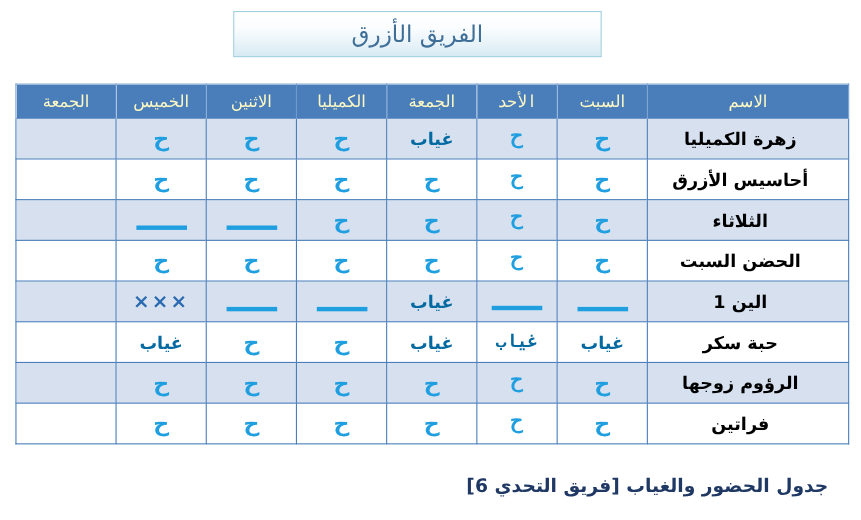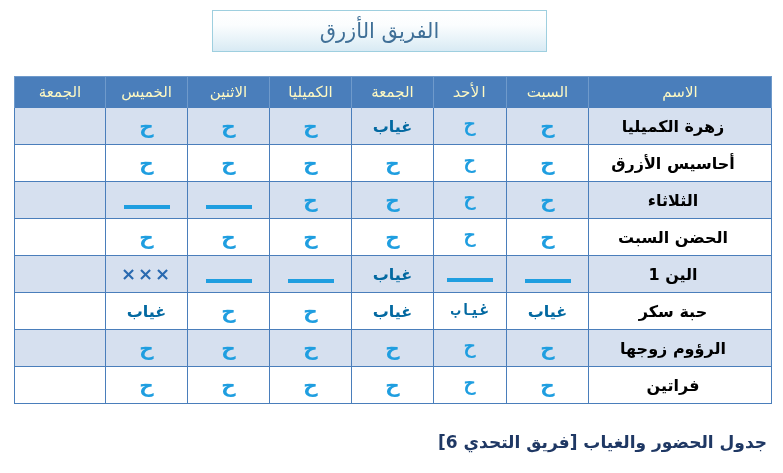--- a/index.html
+++ b/index.html
@@ -123,21 +123,21 @@
   }
   .mark-empty {
     display: inline-block;
     width: 1px;
     height: 1px;
   }
 
   
   #footer-caption {
     position: absolute;
-    right: 16px;
+    right: 30px;
     top: 432px;
     font-size: 17px;
     font-weight: bold;
     color: #1f3864;
     direction: rtl;
     white-space: nowrap;
   }
 </style>
 </head>
 <body>

